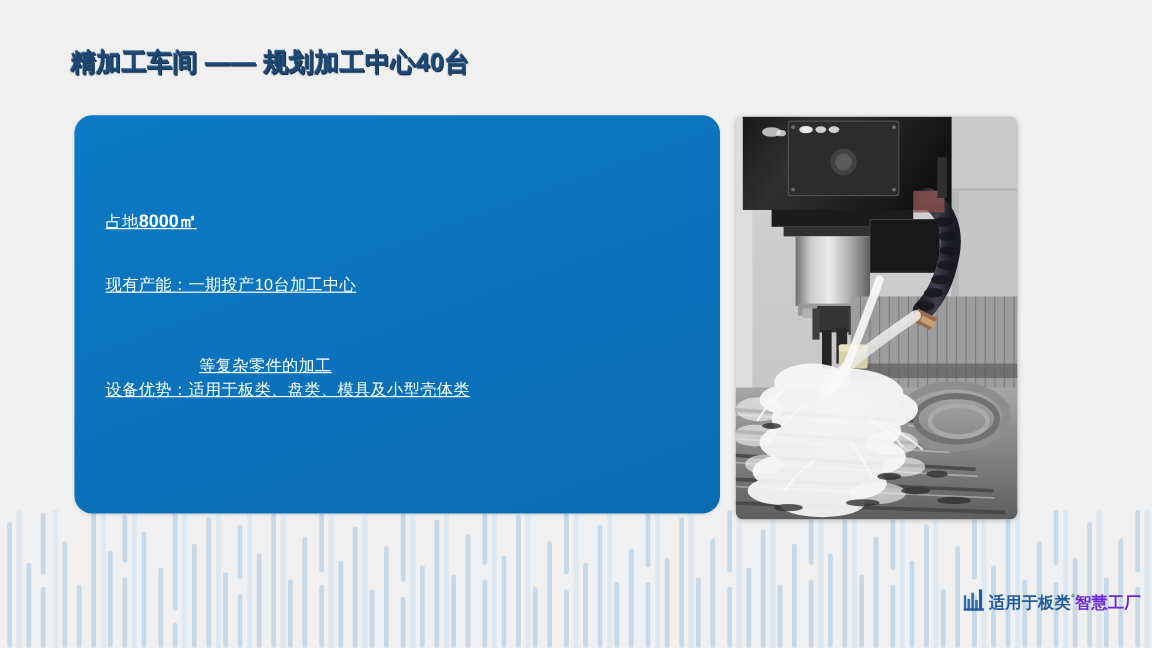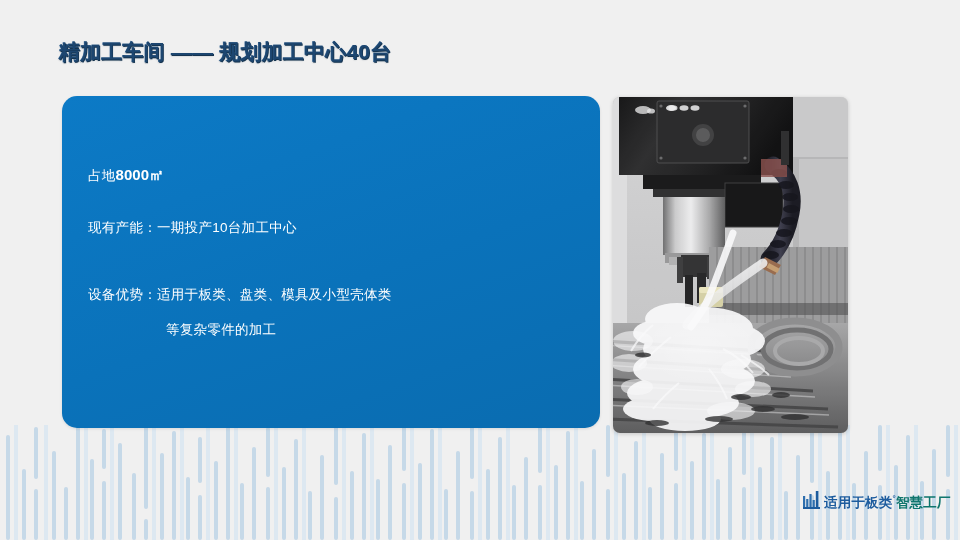--- a/index.html
+++ b/index.html
@@ -50,23 +50,24 @@
     left:62px; top:96px;
     width:538px; height:332px;
     background:#0b76bf;
     background:linear-gradient(160deg,#0c7ac6 0%,#0a72ba 55%,#0a6cb0 100%);
     border-radius:15px;
     z-index:4;
     box-shadow:0 1px 3px rgba(0,0,0,0.10);
   }
   #panel-text {
     position:absolute;
-    left:26px; top:68px;
+    left:26px; top:78px;
     right:18px;
     color:#ffffff;
+    text-decoration:underline;
   }
   .ptxt {
     font-size:13.5px;
     line-height:1.45;
     color:#ffffff;
     white-space:nowrap;
     letter-spacing:0.3px;
   }
   .ptxt.l1 { margin-bottom:32px; }
   .ptxt.l2 { margin-bottom:48px; }
@@ -99,21 +100,21 @@
   }
   #logo-mark { display:block; }
   #logo-text {
     font-size:13.5px;
     font-weight:bold;
     color:#1d5c9e;
     letter-spacing:0.2px;
     white-space:nowrap;
     line-height:1;
   }
-  #logo-text .sub { color:#0f766e; font-weight:bold; }
+  #logo-text .sub { color:#6d28d9; font-weight:bold; }
   #logo-text .deg { font-size:8px; vertical-align:super; }
 </style>
 </head>
 <body>
 
 <div id="slide">
 
   <div id="bar-pattern">
     <svg width="960" height="115" viewBox="0 0 960 115" xmlns="http://www.w3.org/2000/svg" aria-hidden="true">
       <g fill="#c6d9e8">
@@ -239,23 +240,23 @@
 
   <div id="title">精加工车间 —— 规划加工中心40台</div>
 
   <div id="blue-panel">
     <div id="panel-text">
 
       <div class="ptxt l1"><span>占地</span><span class="bignum">8000</span><span class="bignum">㎡</span></div>
 
       <div class="ptxt l2">现有产能：一期投产10台加工中心</div>
 
+      <div class="ptxt l4">等复杂零件的加工</div>
+
       <div class="ptxt l3">设备优势：适用于板类、盘类、模具及小型壳体类</div>
-
-      <div class="ptxt l4">等复杂零件的加工</div>
 
     </div>
   </div>
 
   <div id="photo">
     <svg width="235" height="336" viewBox="0 0 235 336" xmlns="http://www.w3.org/2000/svg" aria-hidden="true">
       <defs>
         <linearGradient id="wall" x1="0" y1="0" x2="0" y2="1">
           <stop offset="0" stop-color="#d9d9d9"></stop>
           <stop offset="1" stop-color="#c2c2c2"></stop>

